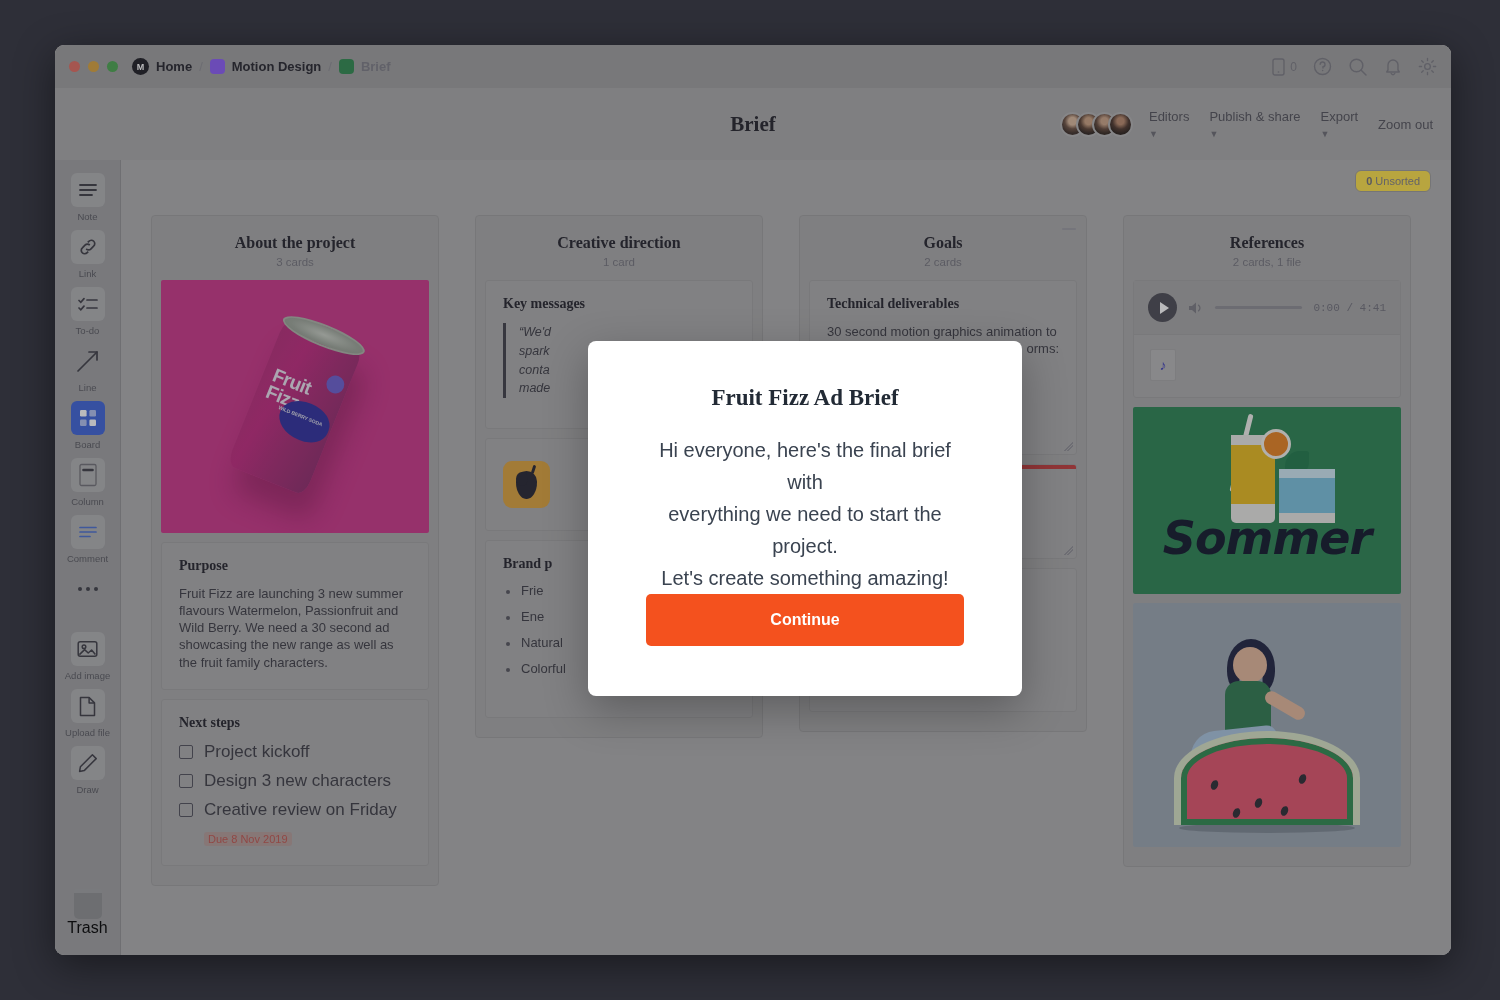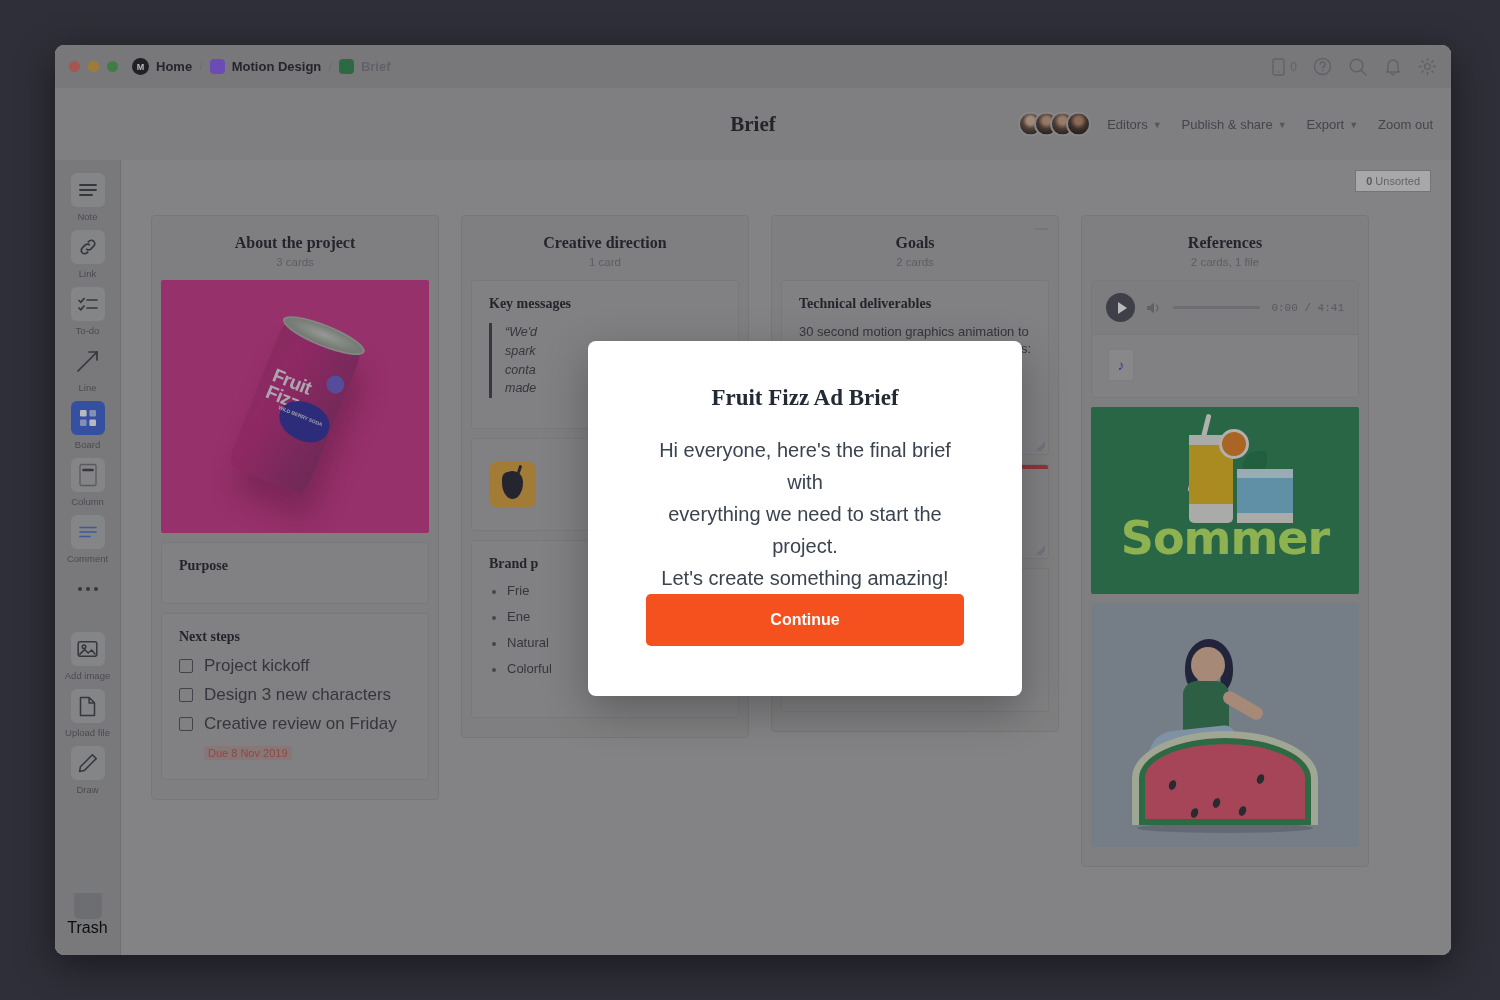--- a/index.html
+++ b/index.html
@@ -80,22 +80,22 @@
     width: 25px; height: 25px; border-radius: 50%;
     border: 2px solid #b3b3b3; margin-left: -9px;
     background-size: cover;
   }
   .av:first-child { margin-left: 0; }
   .av1 { background: radial-gradient(circle at 50% 34%, #d9b79a 22%, #6d5242 44%, #3d2f28 70%); }
   .av2 { background: radial-gradient(circle at 50% 34%, #c9a07f 20%, #5c4334 46%, #2f2520 72%); }
   .av3 { background: radial-gradient(circle at 50% 34%, #caa285 20%, #63483a 46%, #33281f 72%); }
   .av4 { background: radial-gradient(circle at 50% 34%, #b8886a 20%, #4e372c 46%, #2a201a 72%); }
   .menu-item {
-    display: flex; align-items: center; gap: 5px;
-    color: #52525a; font-size: 13px;
+    display: flex; align-items: flex-start; gap: 5px;
+    color: #52525a; font-size: 13px; flex-direction: column;
   }
   .caret { font-size: 9px; color: #6a6a72; }
 
   
   .body { position: relative; display: flex; height: calc(910px - 43px - 72px); }
 
   
   .sidebar {
     width: 66px; flex: 0 0 66px;
     background: #9fa0a1;
@@ -128,29 +128,29 @@
   }
 
   
   .canvas {
     position: relative; flex: 1;
     background: #aeaeae;
     overflow: hidden;
   }
   .unsorted {
     position: absolute; right: 20px; top: 10px;
-    background: #e5e5e5; border: 1px solid #9a9a9a;
-    border-radius: 0; padding: 4px 10px;
+    background: #fde047; border: 1px solid #9a9a9a;
+    border-radius: 6px; padding: 4px 10px;
     font-size: 11px; color: #7e7e85;
   }
   .unsorted b { color: #6f6f77; font-weight: bold; }
 
   .columns {
     position: absolute; left: 30px; top: 55px;
-    display: flex; gap: 22px;
+    display: flex; gap: 36px;
   }
   .column {
     width: 288px;
     background: #a9a9a9;
     border: 1px solid #9d9d9d;
     border-radius: 4px;
     padding: 0 0 10px;
     align-self: flex-start;
     position: relative;
   }
@@ -344,22 +344,22 @@
   }
   .glass2::after {
     content:""; position:absolute; left:0; top:0; width:56px; height:9px; background:#cfe9f3;
   }
   .mint {
     position: absolute; left: 152px; top: 44px; width: 24px; height: 26px;
     background: #1f7a4b; border-radius: 60% 10% 60% 10%;
   }
   .sommer-txt {
     position: absolute; left: 0; right: 0; top: 104px;
-    text-align: center; color: #bef264;
-    font-size: 46px; font-weight: bold; 
+    text-align: center; color: #0f172a;
+    font-size: 46px; font-weight: bold; font-style: italic;
     letter-spacing: -1px;
     font-family: "DejaVu Sans", sans-serif;
   }
 
   
   .melon {
     height: 244px; background: #9aa6b0; border-radius: 2px;
     position: relative; overflow: hidden;
   }
   .melon-slice {
@@ -681,20 +681,21 @@
                   </div>
                   <div class="can-blob"></div>
                   <div class="can-flavor">WILD BERRY SODA</div>
                 </div>
               </div>
             </div>
 
             <div class="card">
               <div class="card-pad">
                 <div class="card-h">Purpose</div>
+                <div class="card-body">Fruit Fizz are launching 3 new summer flavours Watermelon, Passionfruit and Wild Berry. We need a 30 second ad showcasing the new range as well as the fruit family characters.</div>
               </div>
             </div>
 
             <div class="card">
               <div class="card-pad">
                 <div class="card-h">Next steps</div>
                 <div class="todo">
                   <span class="chk"></span>
                   <span class="todo-label">Project kickoff</span>
                 </div>

